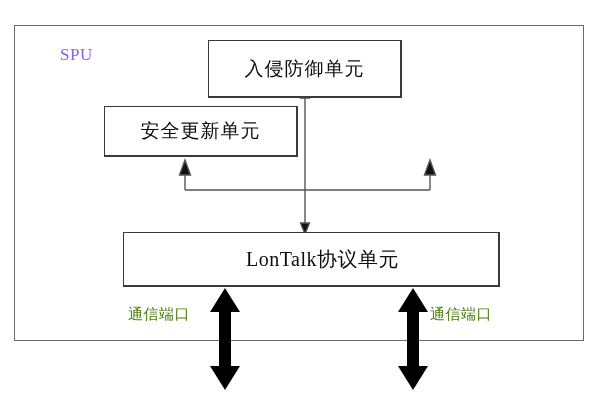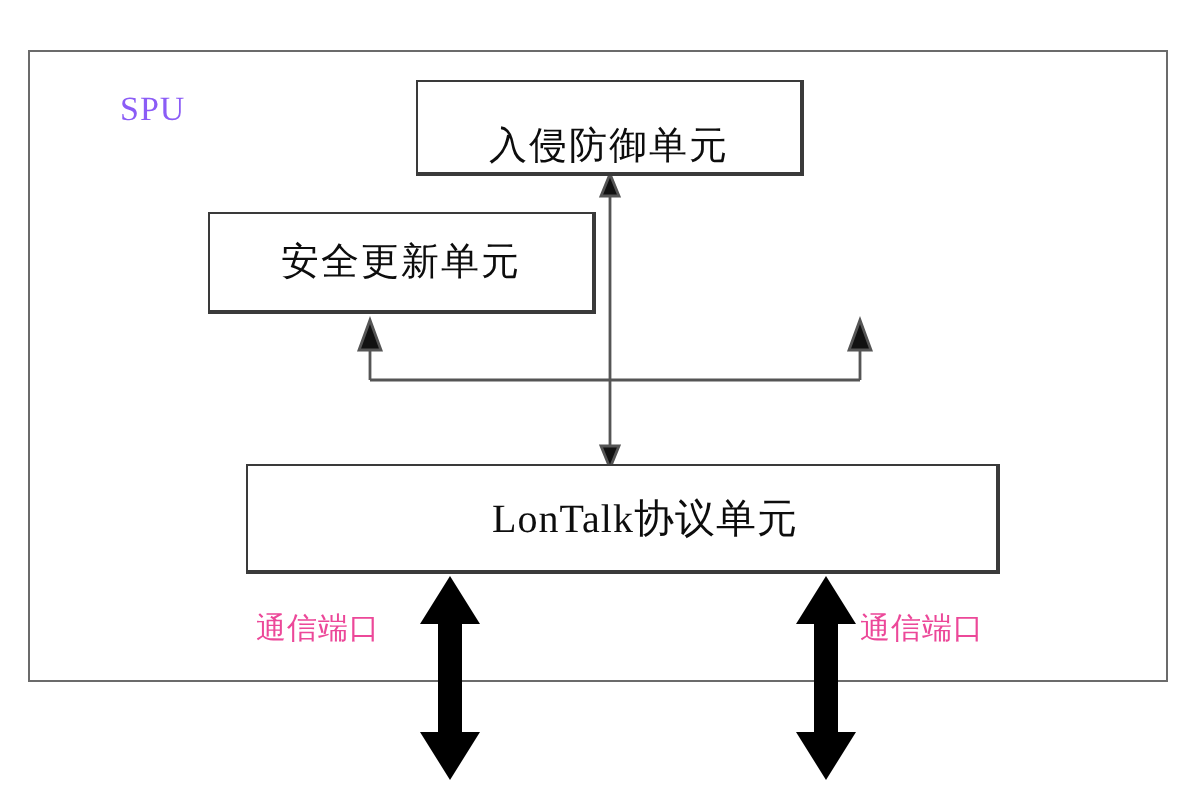--- a/index.html
+++ b/index.html
@@ -52,21 +52,21 @@
     align-items: center;
     justify-content: center;
   }
   .unit-box .unit-label {
     font-family: "Liberation Serif", serif;
     font-size: 19px;
     color: #0d0d0d;
     letter-spacing: 1px;
     white-space: nowrap;
   }
-  #box-ips   { left: 208px; top: 40px;  width: 194px; height: 48px; align-items: flex-end; }
+  #box-ips   { left: 208px; top: 40px;  width: 194px; height: 58px; }
   #box-secup { left: 104px;  top: 106px; width: 194px; height: 51px; }
   #box-key   { left: 333px; top: 106px; width: 192px; height: 51px; }
   #box-lontalk {
     left: 123px; top: 232px; width: 377px; height: 55px;
     border-width: 1.5px;
     border-right-width: 2px;
     border-bottom-width: 2.5px;
     padding-left: 23px;
   }
   #box-lontalk .unit-label { font-size: 20px; letter-spacing: 0.5px; }
@@ -76,21 +76,21 @@
     position: absolute;
     left: 0; top: 0;
     width: 600px; height: 400px;
     pointer-events: none;
   }
   
   .port-label {
     position: absolute;
     font-family: "Liberation Serif", serif;
     font-size: 15px;
-    color: #ec4899;
+    color: #4d7c0f;
     letter-spacing: 0.5px;
     white-space: nowrap;
   }
   #port-label-left  { left: 128px; top: 305px; }
   #port-label-right { left: 430px; top: 305px; }
 </style>
 </head>
 <body>
 
 <div id="canvas">

